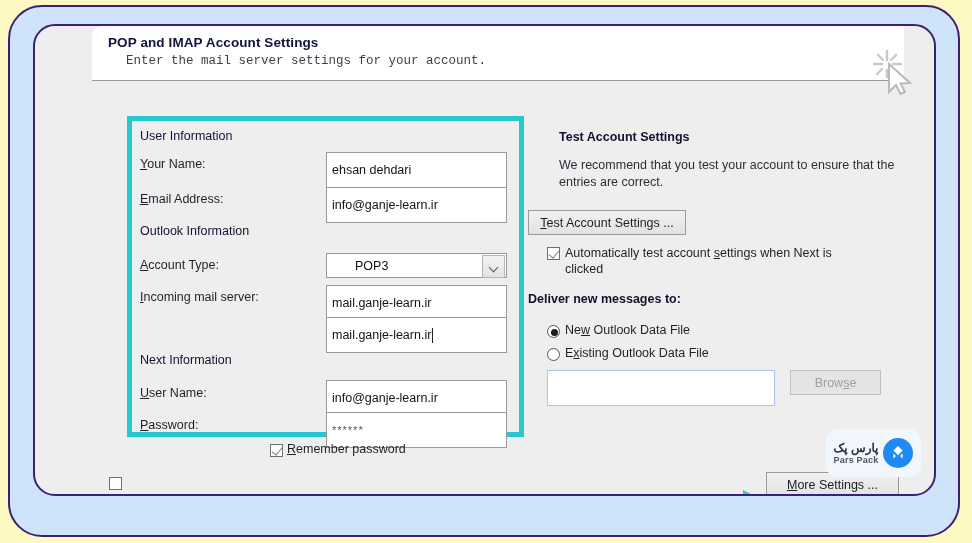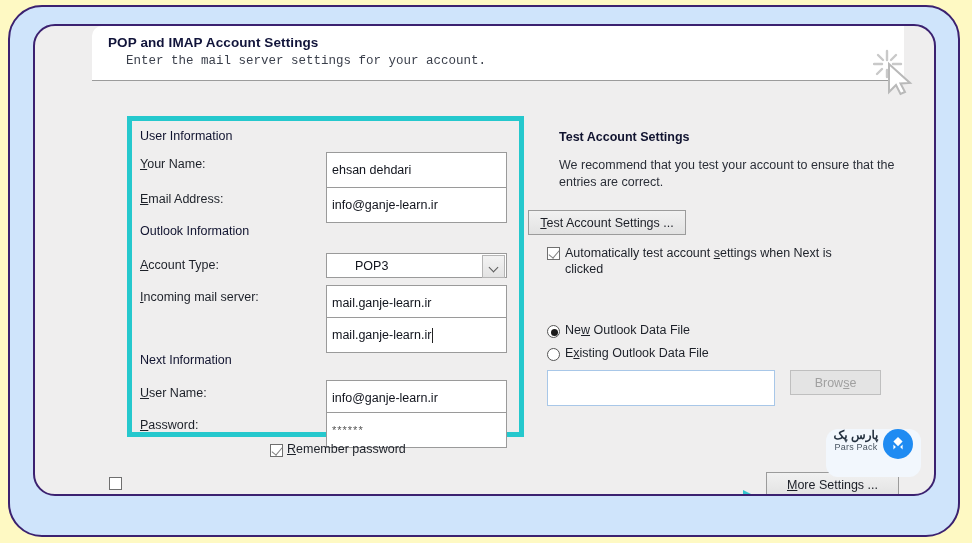--- a/index.html
+++ b/index.html
@@ -113,26 +113,26 @@
   .btn{
     position:absolute;box-sizing:border-box;height:25px;
     background:linear-gradient(#f1f1f1,#e2e2e2);border:1px solid #9b9b9b;
     font-size:12.5px;color:#1b1e26;display:flex;align-items:center;justify-content:center;
   }
   .btn.disabled{color:#a0a0a0;background:#e4e4e4;border-color:#bfbfbf;}
 
   
   .logo-badge{
     position:absolute;left:826px;top:429px;width:95px;height:48px;
-    background:#f2f7fd;border-radius:12px;display:flex;
+    background:#f2f7fd;border-radius:12px;display:flex;align-items:center;
     justify-content:center;gap:5px;
   }
   .logo-text{display:flex;flex-direction:column;align-items:center;line-height:1;}
   .logo-fa{font-size:12px;color:#23303f;font-weight:bold;direction:rtl;}
-  .logo-en{font-size:9px;color:#4a5663;font-weight:normal;letter-spacing:.2px;margin-top:2px;}
+  .logo-en{font-size:9px;color:#4a5663;font-weight:bold;letter-spacing:.2px;margin-top:2px;}
   .logo-mark{
     width:30px;height:30px;border-radius:50%;background:#1f8bf2;
     display:flex;align-items:center;justify-content:center;
   }
 
   
   .arrow{position:absolute;left:548px;top:462px;width:215px;height:48px;}
 </style>
 </head>
 <body>
@@ -214,20 +214,21 @@
       <div class="r-text">We recommend that you test your account to ensure that the entries are correct.</div>
     </div>
 
     <div class="btn" style="left:493px;top:184px;width:158px;">
       <span><u>T</u>est Account Settings ...</span>
     </div>
 
     <div class="cb checked" style="left:512px;top:221px;"></div>
     <div class="cb-label" style="left:530px;top:219px;width:300px;white-space:normal;line-height:16px;">Automatically test account <u>s</u>ettings when Next is clicked</div>
 
+    <div class="r-head" style="position:absolute;left:493px;top:266px;">Deliver new messages to:</div>
 
     <div class="rb checked" style="left:512px;top:299px;"></div>
     <div class="cb-label" style="left:530px;top:297px;">Ne<u>w</u> Outlook Data File</div>
 
     <div class="rb" style="left:512px;top:322px;"></div>
     <div class="cb-label" style="left:530px;top:320px;">E<u>x</u>isting Outlook Data File</div>
 
     <div class="txtbox" style="left:512px;top:344px;width:228px;border-color:#a8c7e8;"></div>
 
     <div class="btn" style="left:731px;top:446px;width:133px;">

